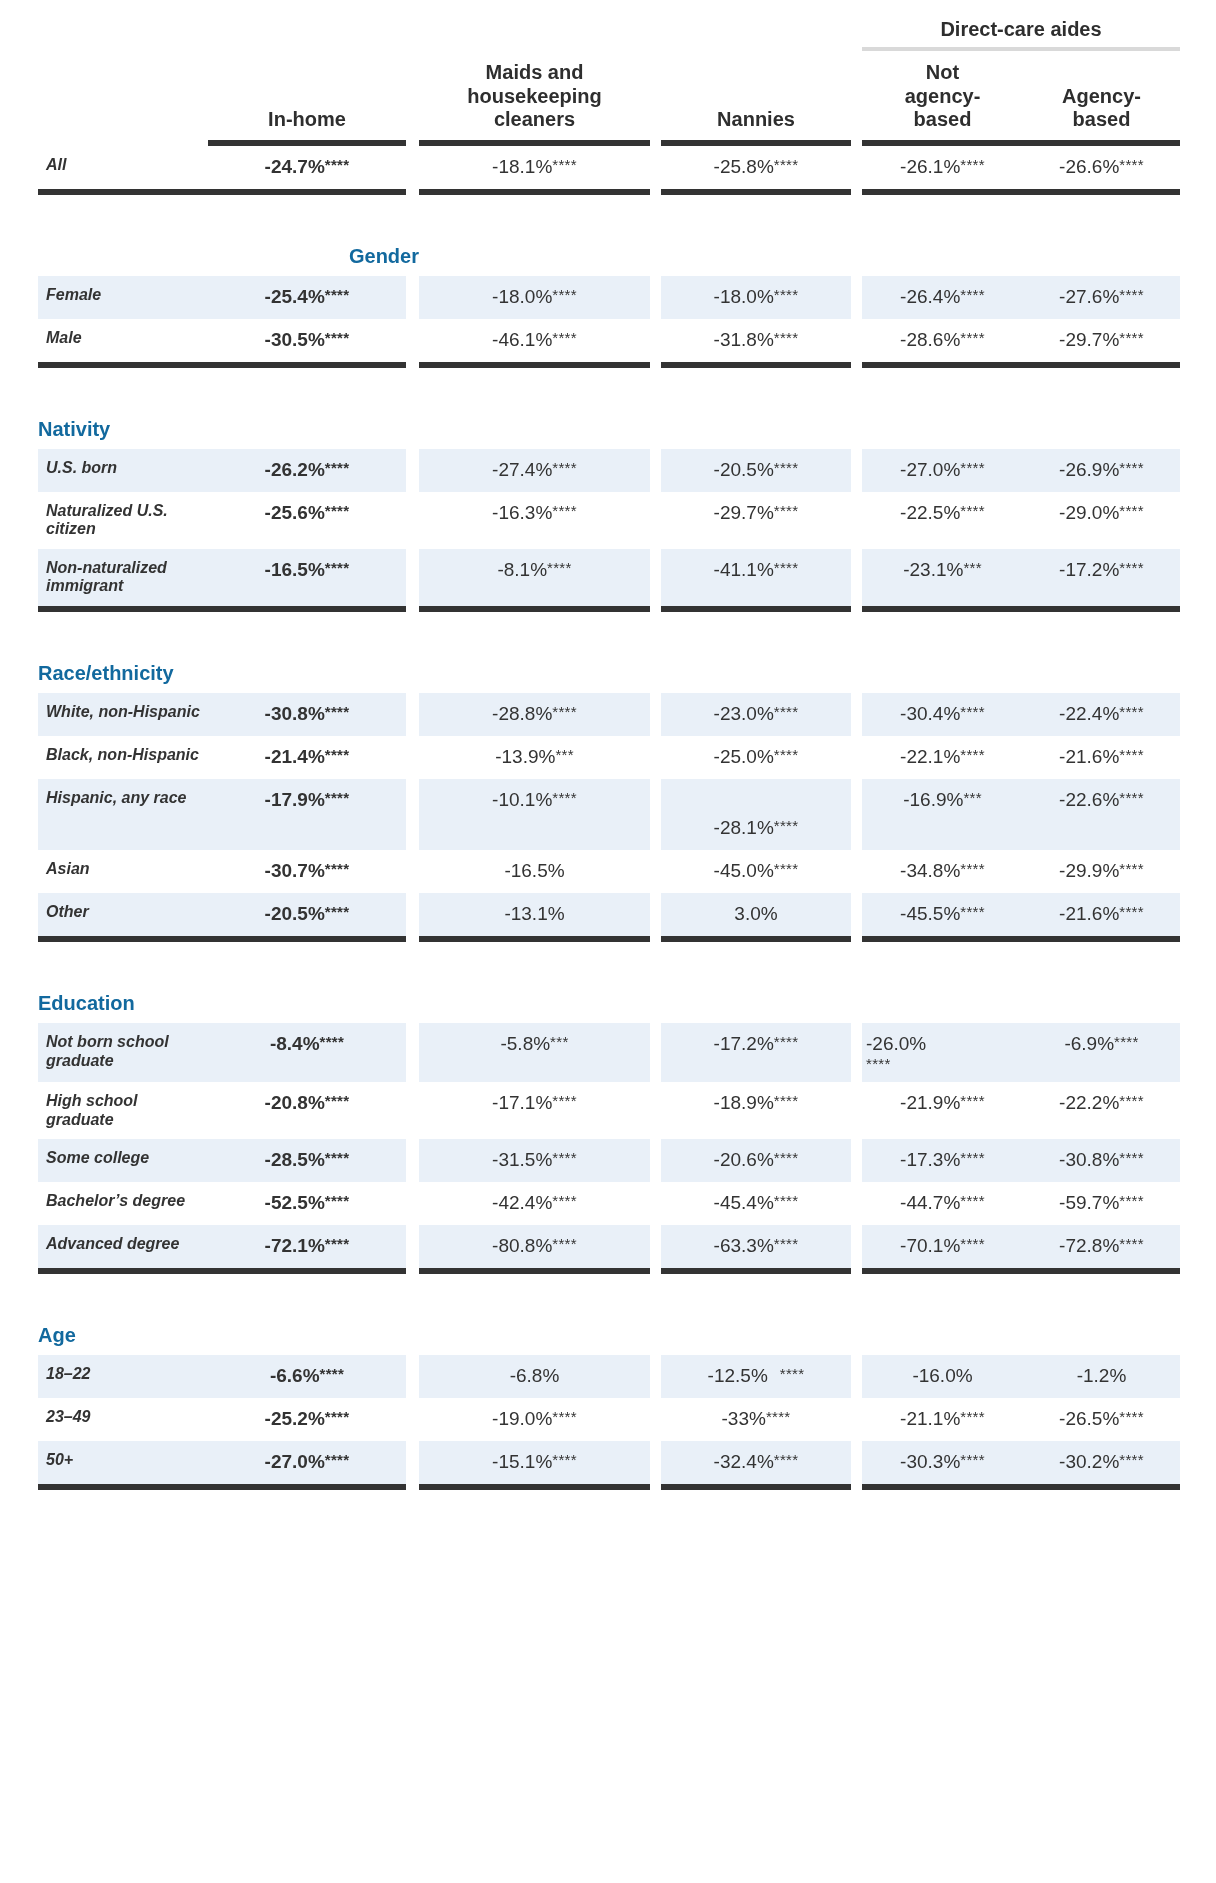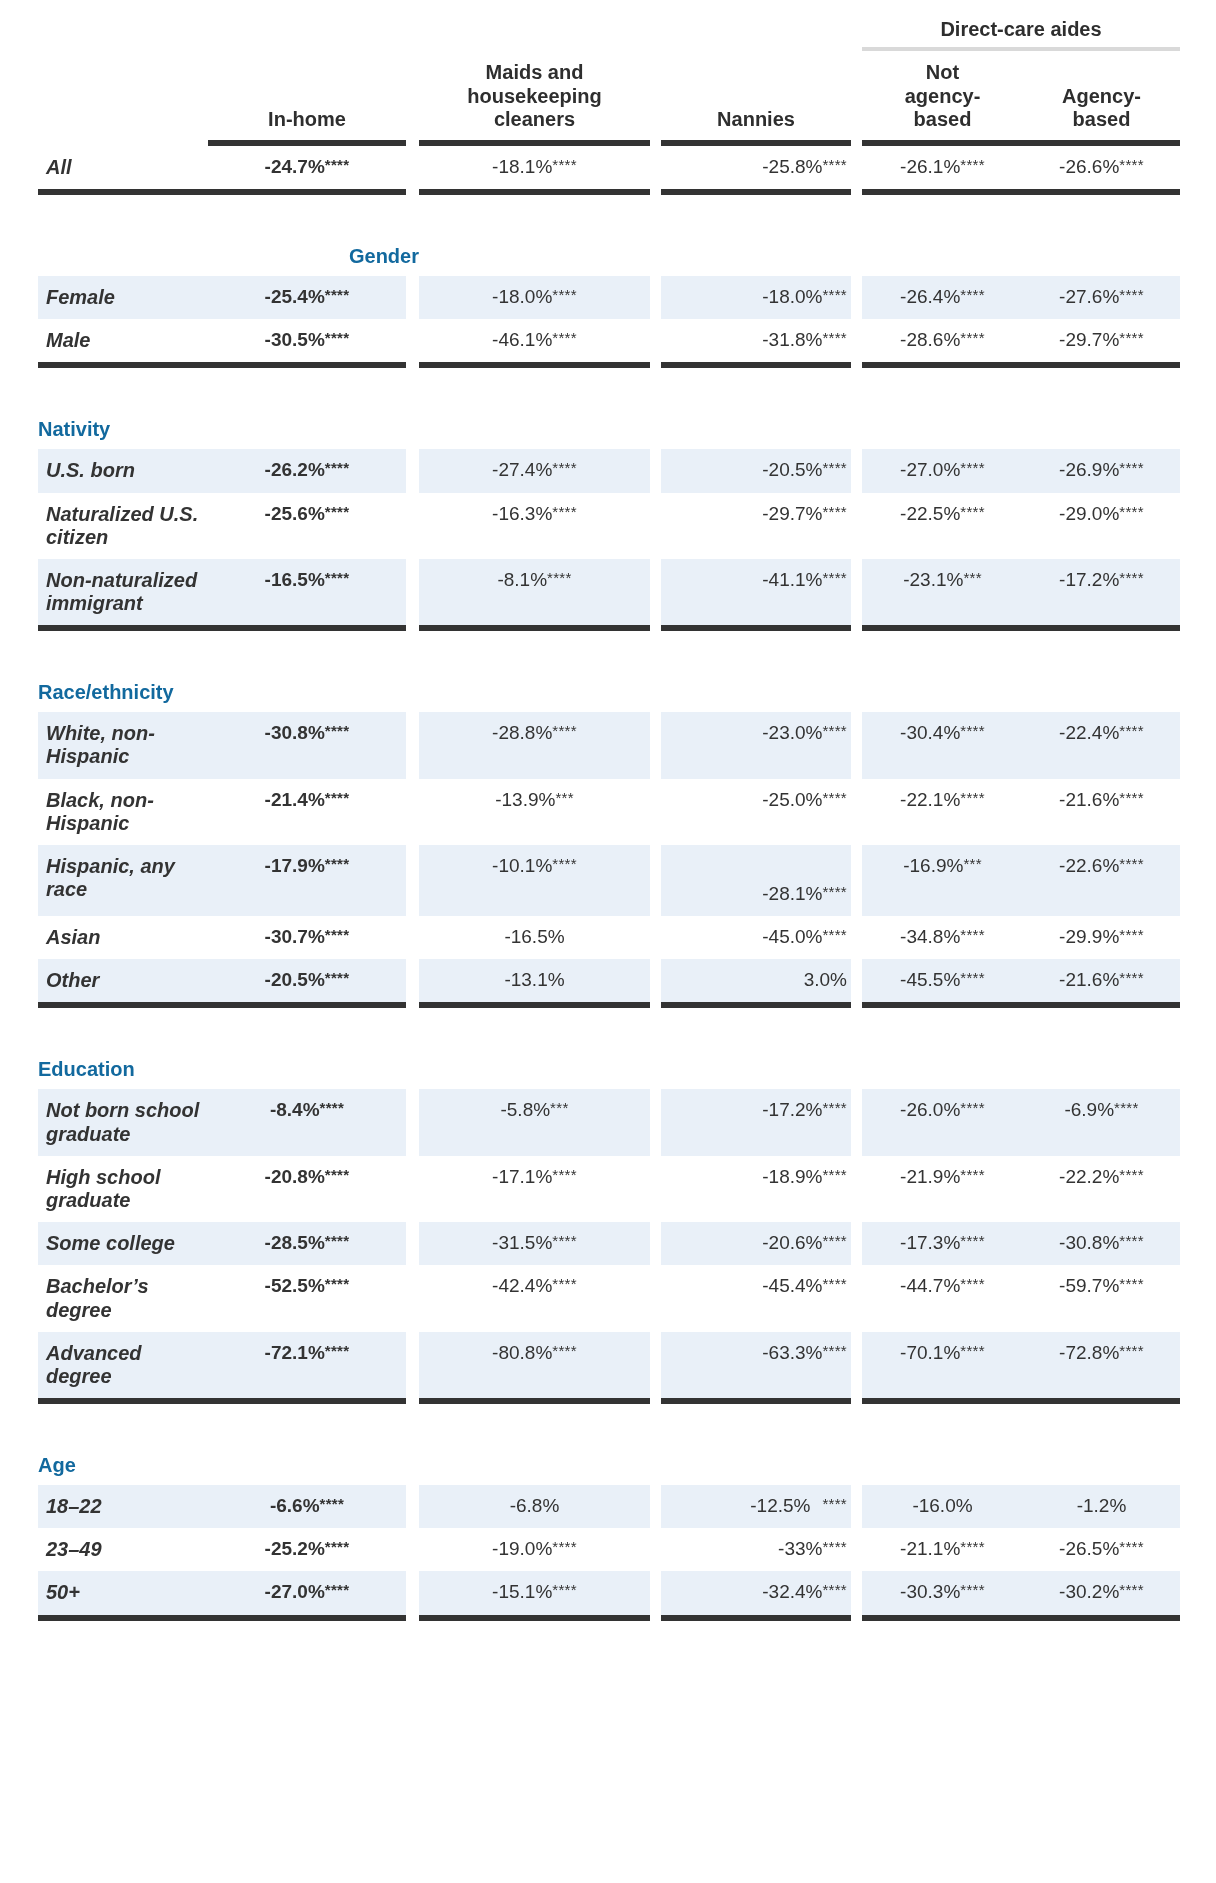--- a/index.html
+++ b/index.html
@@ -97,27 +97,27 @@
     align-items: center;
     justify-content: center;
     padding: 10px 4px;
     min-height: 43px;
   }
   .cell.lbl {
     grid-column: 2;
     justify-content: flex-start;
     font-weight: bold;
     font-style: italic;
-    font-size: 20px;
+    font-size: 16px;
     padding-left: 8px;
     line-height: 1.16;
   }
   .cell.v1 { grid-column: 3; font-weight: bold; align-items: flex-start; }
   .cell.v2 { grid-column: 5; align-items: flex-start; }
-  .cell.v3 { grid-column: 7; align-items: flex-start; justify-content: flex-end; }
+  .cell.v3 { grid-column: 7; align-items: flex-start; }
   .cell.v4 { grid-column: 9; align-items: flex-start; }
   .cell.v5 { grid-column: 10; align-items: flex-start; }
   .cell.lbl { align-items: flex-start; }
 
   .shade-a { background: #e9f0f8; grid-column: 2 / span 2; }
   .shade-b { background: #e9f0f8; grid-column: 5; }
   .shade-c { background: #e9f0f8; grid-column: 7; }
   .shade-d { background: #e9f0f8; grid-column: 9 / span 2; }
 
   .stars {
@@ -440,21 +440,21 @@
         <span class="stars">****</span>
       </div>
       <div class="cell v2" style="grid-row: 29;">
         <span>-5.8%</span>
         <span class="stars">***</span>
       </div>
       <div class="cell v3" style="grid-row: 29;">
         <span>-17.2%</span>
         <span class="stars">****</span>
       </div>
-      <div class="cell v4" style="grid-row: 29;">
+      <div class="cell v4" style="grid-row: 29; flex-direction: column;">
         <span>-26.0%</span>
         <span class="stars">****</span>
       </div>
       <div class="cell v5" style="grid-row: 29;">
         <span>-6.9%</span>
         <span class="stars">****</span>
       </div>
       <div class="cell lbl" style="grid-row: 30;">High school graduate</div>
       <div class="cell v1" style="grid-row: 30;">
         <span>-20.8%</span>

